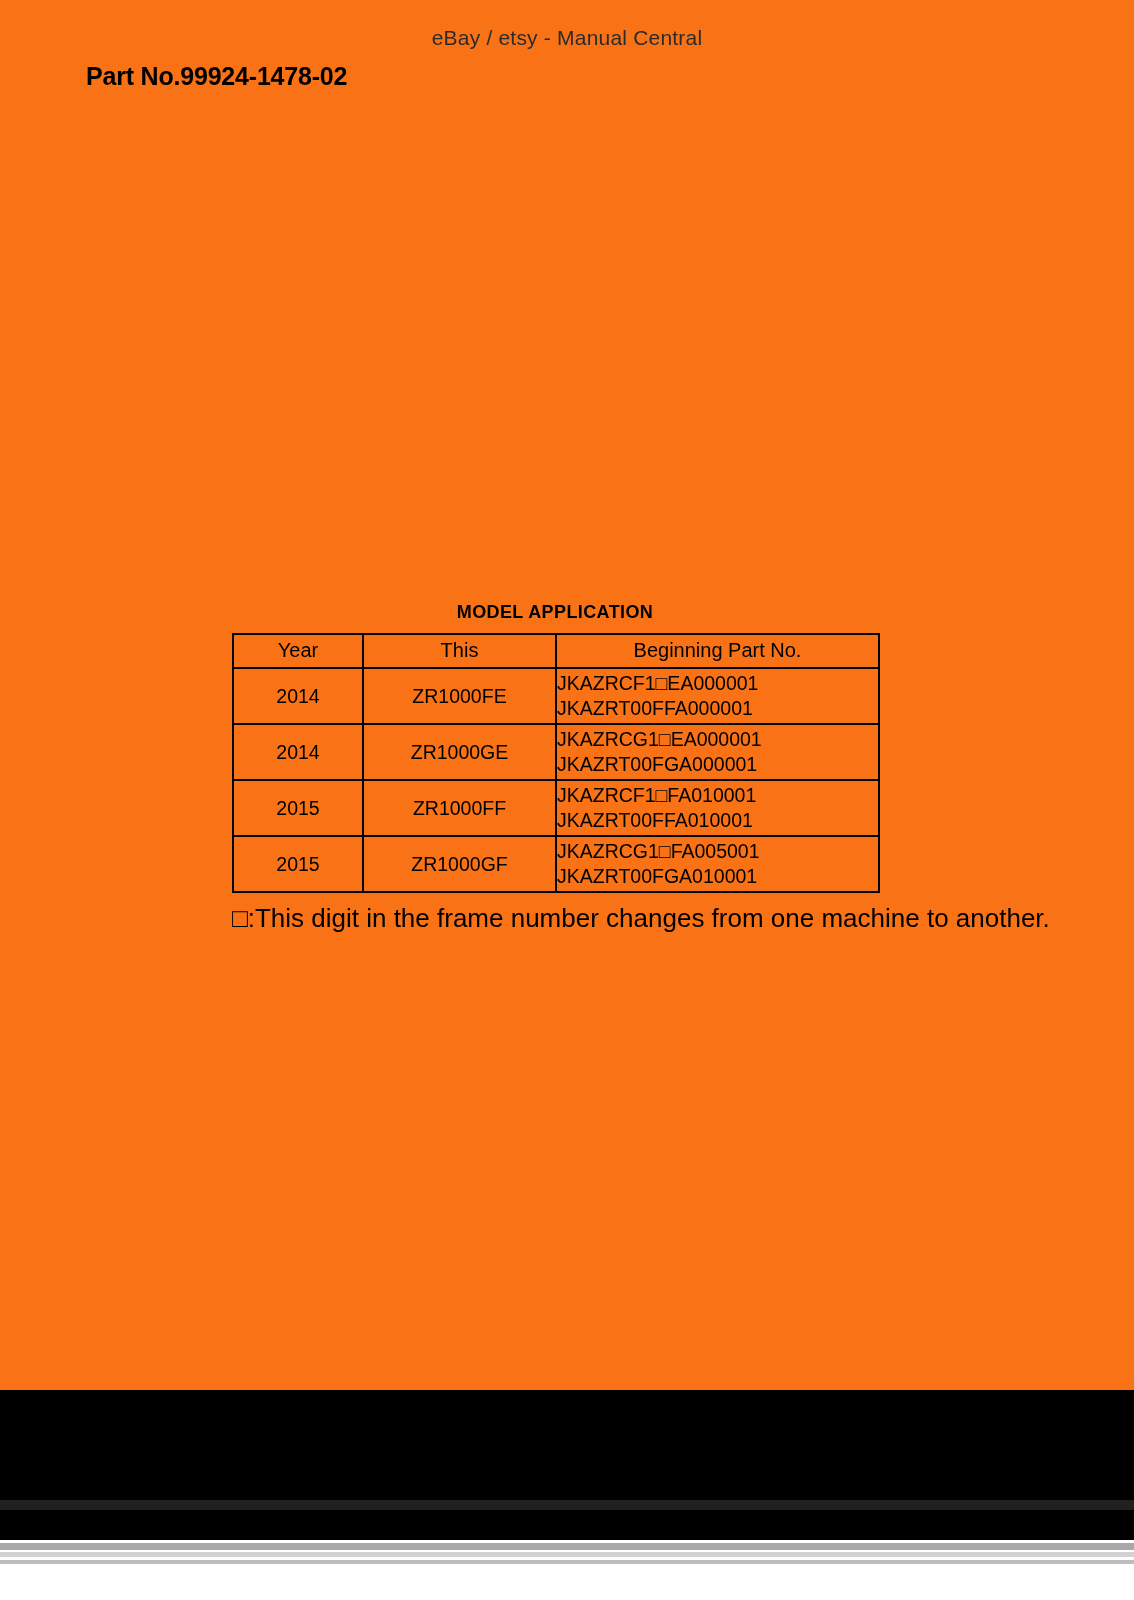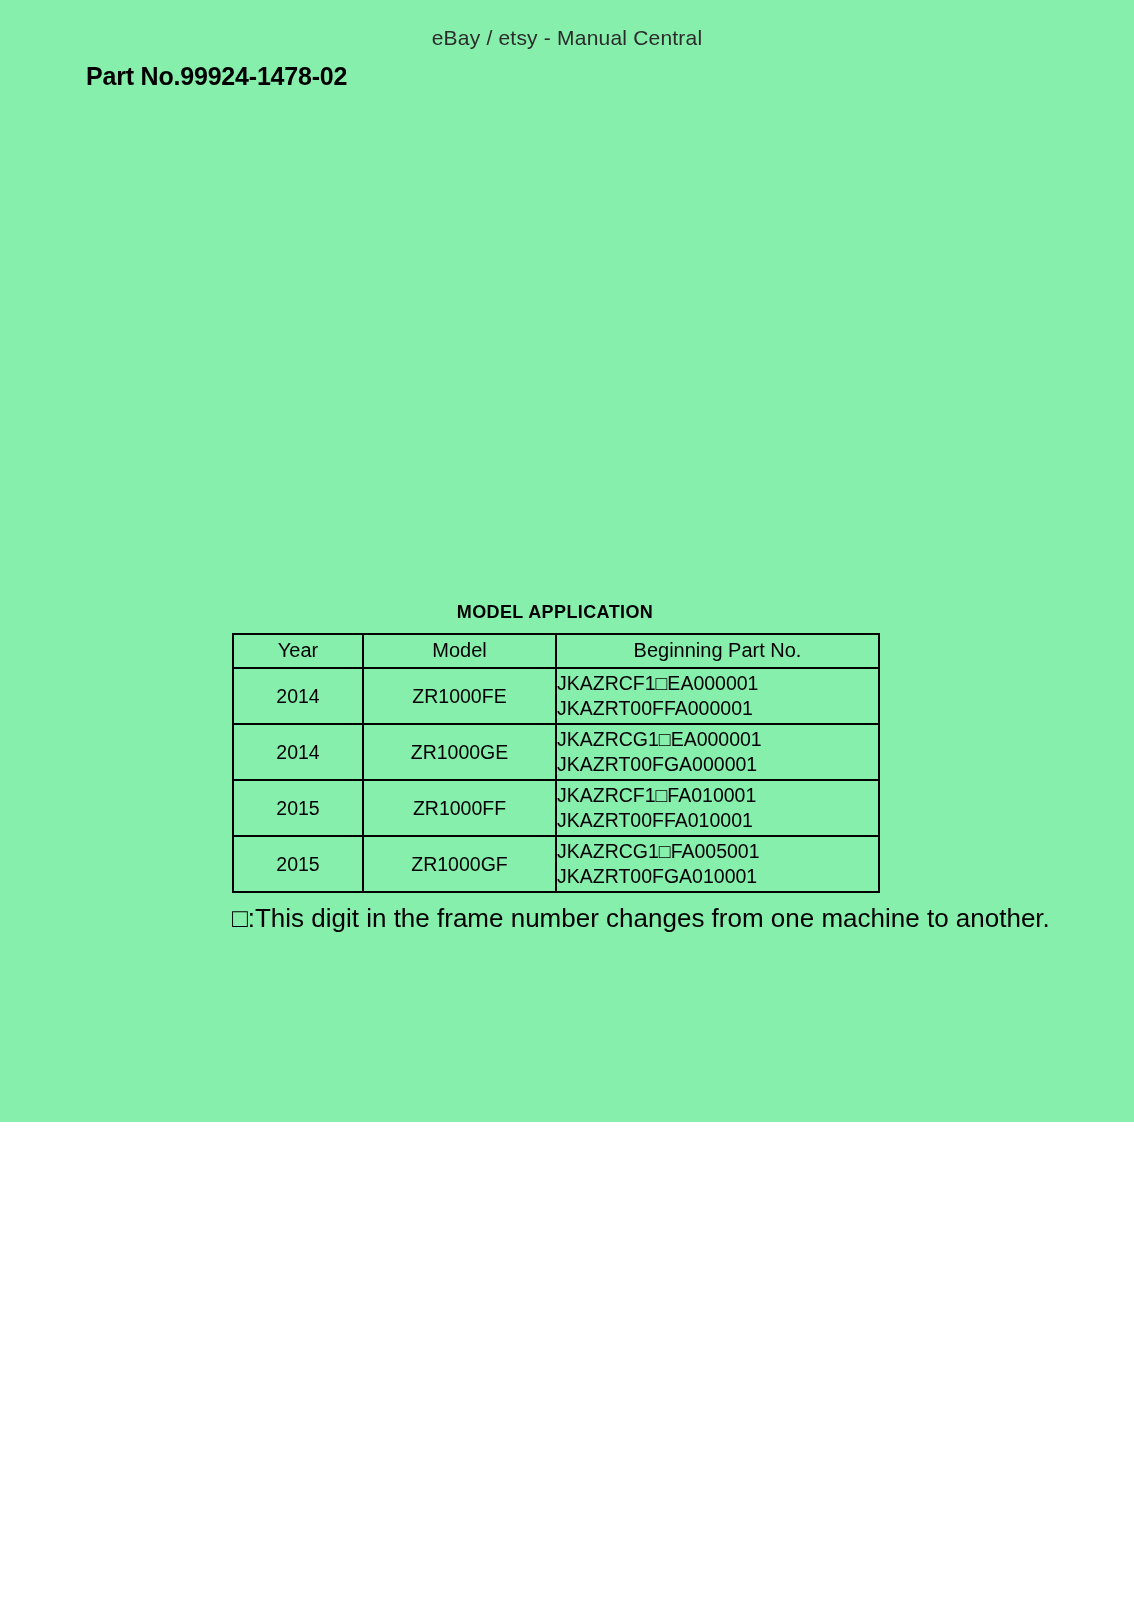--- a/index.html
+++ b/index.html
@@ -7,22 +7,22 @@
     padding: 0;
     background: #ffffff;
   }
   body {
     font-family: "Liberation Sans", sans-serif;
     color: #000000;
   }
   .page {
     position: relative;
     width: 1134px;
-    height: 1122px;
-    background: #86efac;
+    height: 1600px;
+    background: #f97316;
     overflow: hidden;
   }
   .watermark {
     position: absolute;
     top: 26px;
     left: 0;
     width: 1134px;
     text-align: center;
     font-size: 21px;
     color: #2b2b2b;
@@ -157,21 +157,21 @@
         <col class="c-year">
         <col class="c-model">
         <col class="c-frame">
       </colgroup>
       <thead>
         <tr>
           <th>
             <div class="th-cell">Year</div>
           </th>
           <th>
-            <div class="th-cell">Model</div>
+            <div class="th-cell">This</div>
           </th>
           <th>
             <div class="th-cell">Beginning Part No.</div>
           </th>
         </tr>
       </thead>
       <tbody>
         <tr>
           <td class="td-center">2014</td>
           <td class="td-center">ZR1000FE</td>

